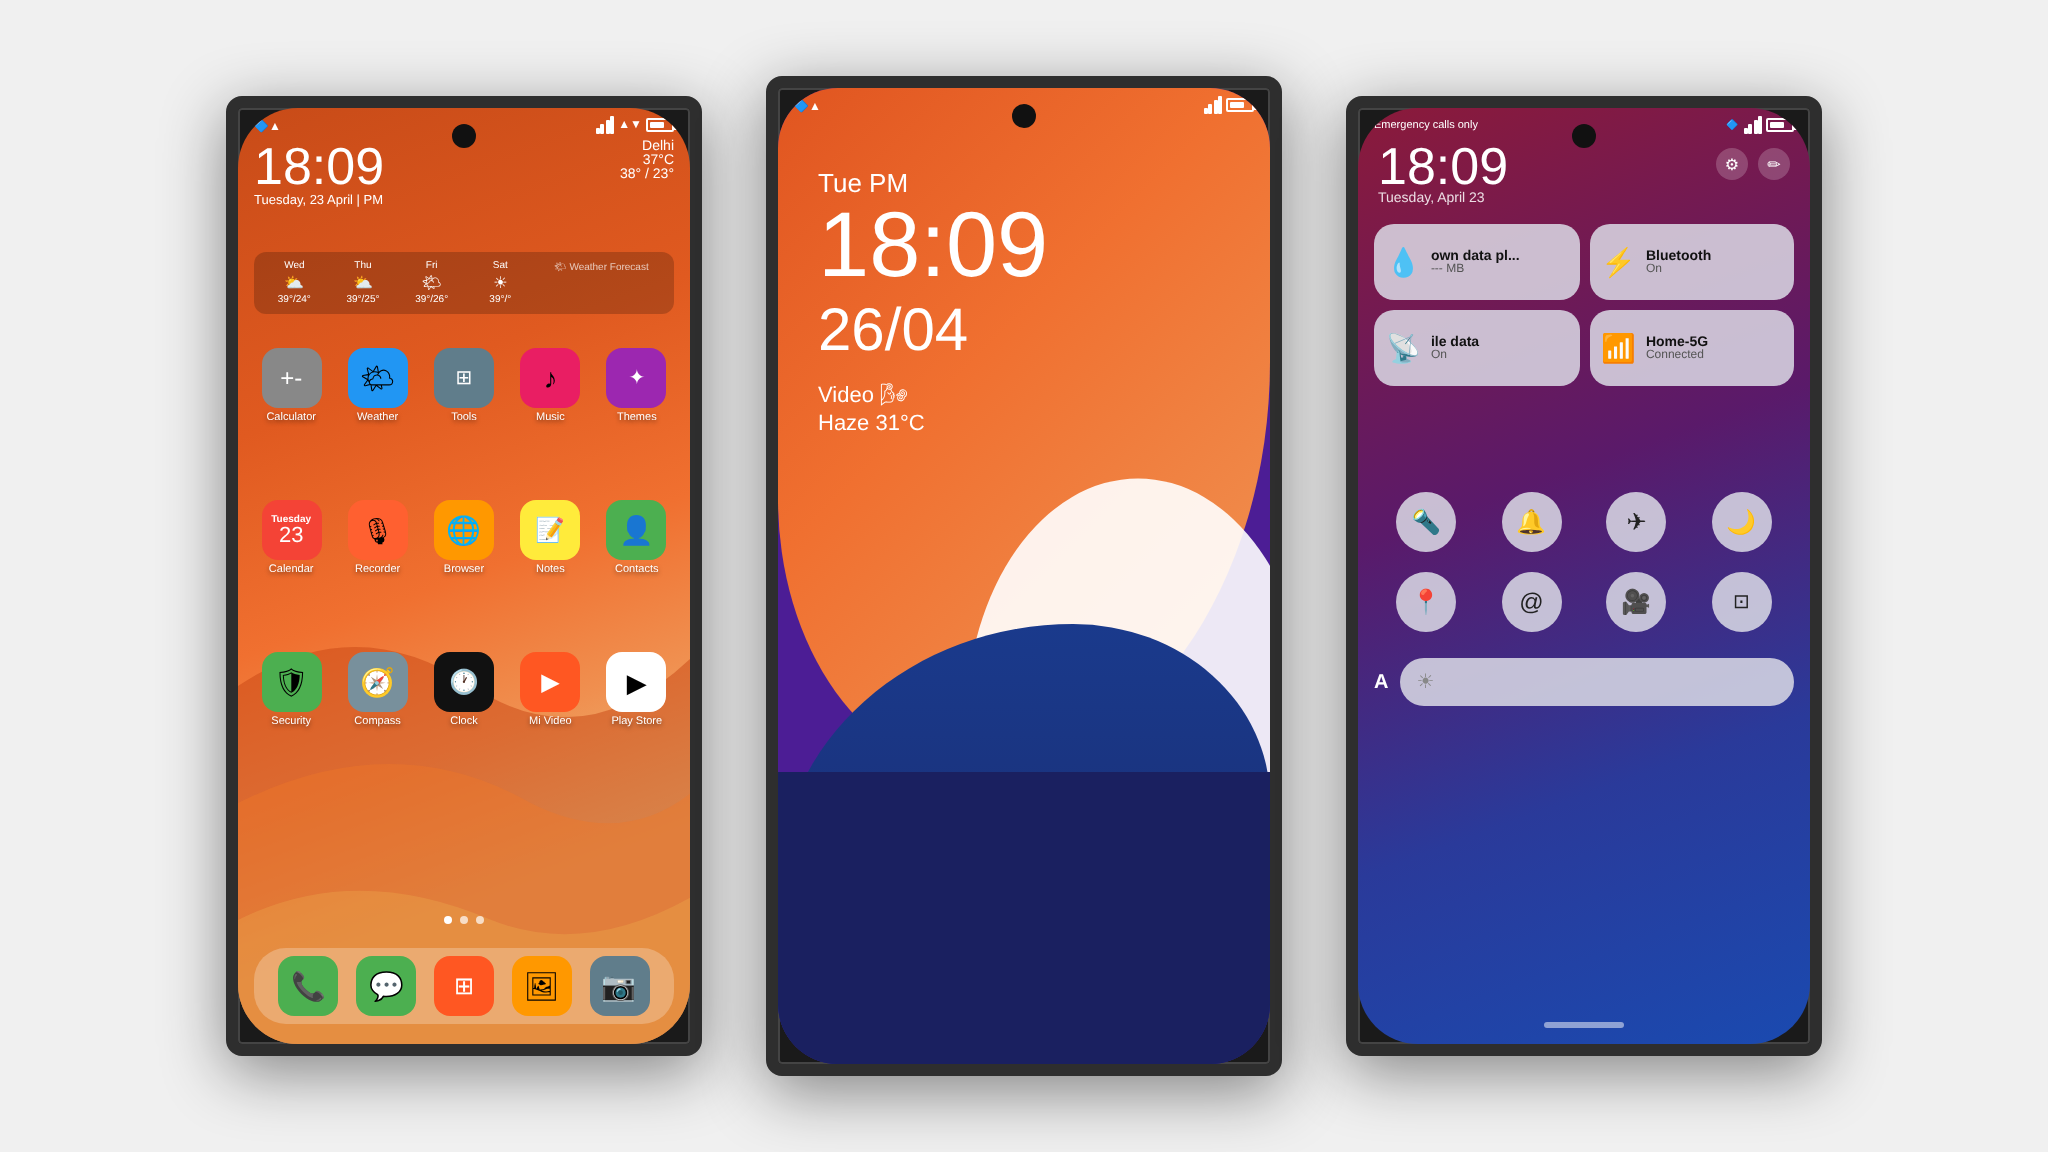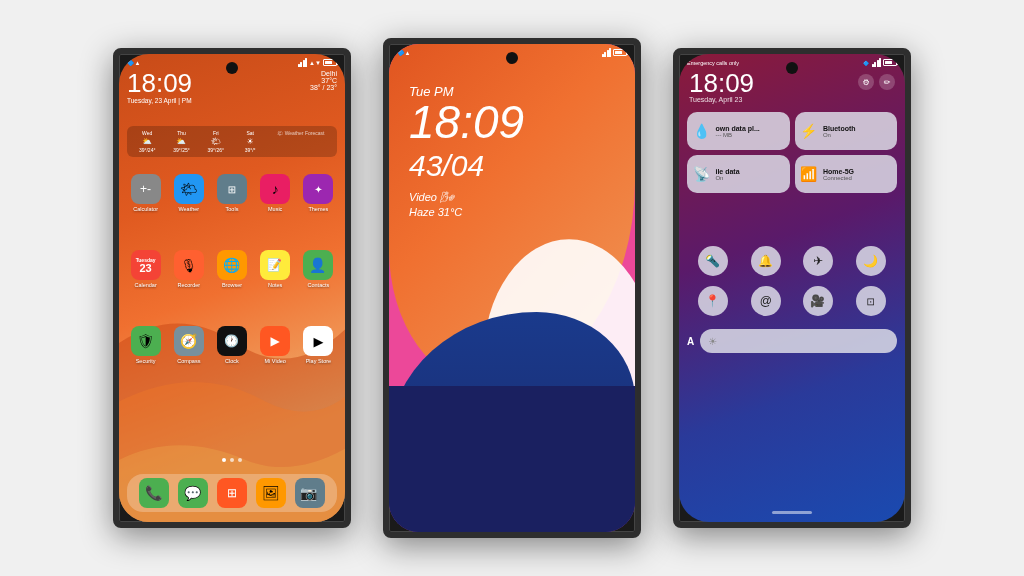--- a/index.html
+++ b/index.html
@@ -176,22 +176,21 @@
       border-radius: 8px;
       display: flex; align-items: center; justify-content: center;
       font-size: 14px;
     }
 
     
     .phone2-bg {
       width: 100%; height: 100%;
       position: relative;
       overflow: hidden;
-      background: #ec4899;
-      font-style: italic;
+      background: #4c1d95;
     }
     .phone2-status {
       position: absolute;
       top: 4px; left: 8px; right: 8px;
       display: flex;
       justify-content: space-between;
       align-items: center;
       font-size: 7px;
       color: white;
       z-index: 5;
@@ -484,21 +483,21 @@
               <span style="color:white;font-size:10px;">✦</span>
             </div>
           <span class="app-label">Themes</span>
         </div>
       </div>
 
       <div class="app-grid app-grid-row2">
         <div class="app-item">
           <div class="app-icon" style="background:#F44336;display:flex;flex-direction:column;align-items:center;justify-content:center;">
             <span style="color:white;font-size:5px;font-weight:bold;">Tuesday</span>
-            <span style="color:white;font-size:11px;font-weight:bold;line-height:1;">23</span>
+            <span style="color:white;font-size:11px;font-weight:normal;line-height:1;">23</span>
           </div>
           <span class="app-label">Calendar</span>
         </div>
         <div class="app-item">
           <div class="app-icon" style="background:#ff6030;">
               <span style="font-size:13px;">🎙</span>
             </div>
           <span class="app-label">Recorder</span>
         </div>
         <div class="app-item">
@@ -602,21 +601,21 @@
           </div>
           <div class="battery-icon">
               <div class="battery-fill" style="width:70%;"></div>
             </div>
         </div>
       </div>
 
       <div class="phone2-clock">
         <div class="ampm">Tue PM</div>
         <div class="big-time">18:09</div>
-        <div class="date-line">43/04</div>
+        <div class="date-line">26/04</div>
         <div class="city">Video 🌬</div>
         <div class="weather">Haze 31°C</div>
       </div>
     </div>
   </div>
 </div>
 
 <div class="phone">
   <div class="phone-screen">
     <div class="phone3-bg">

